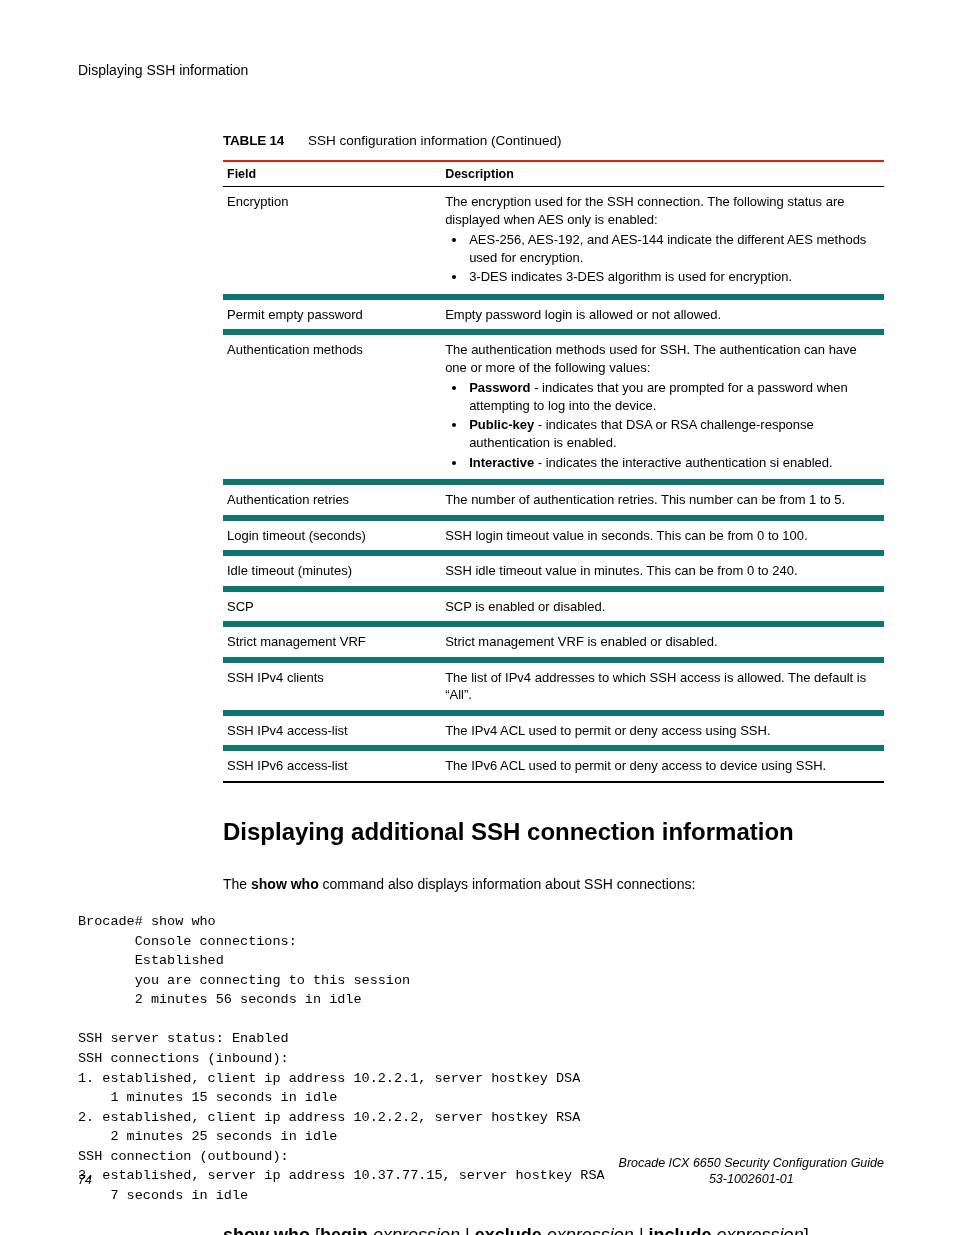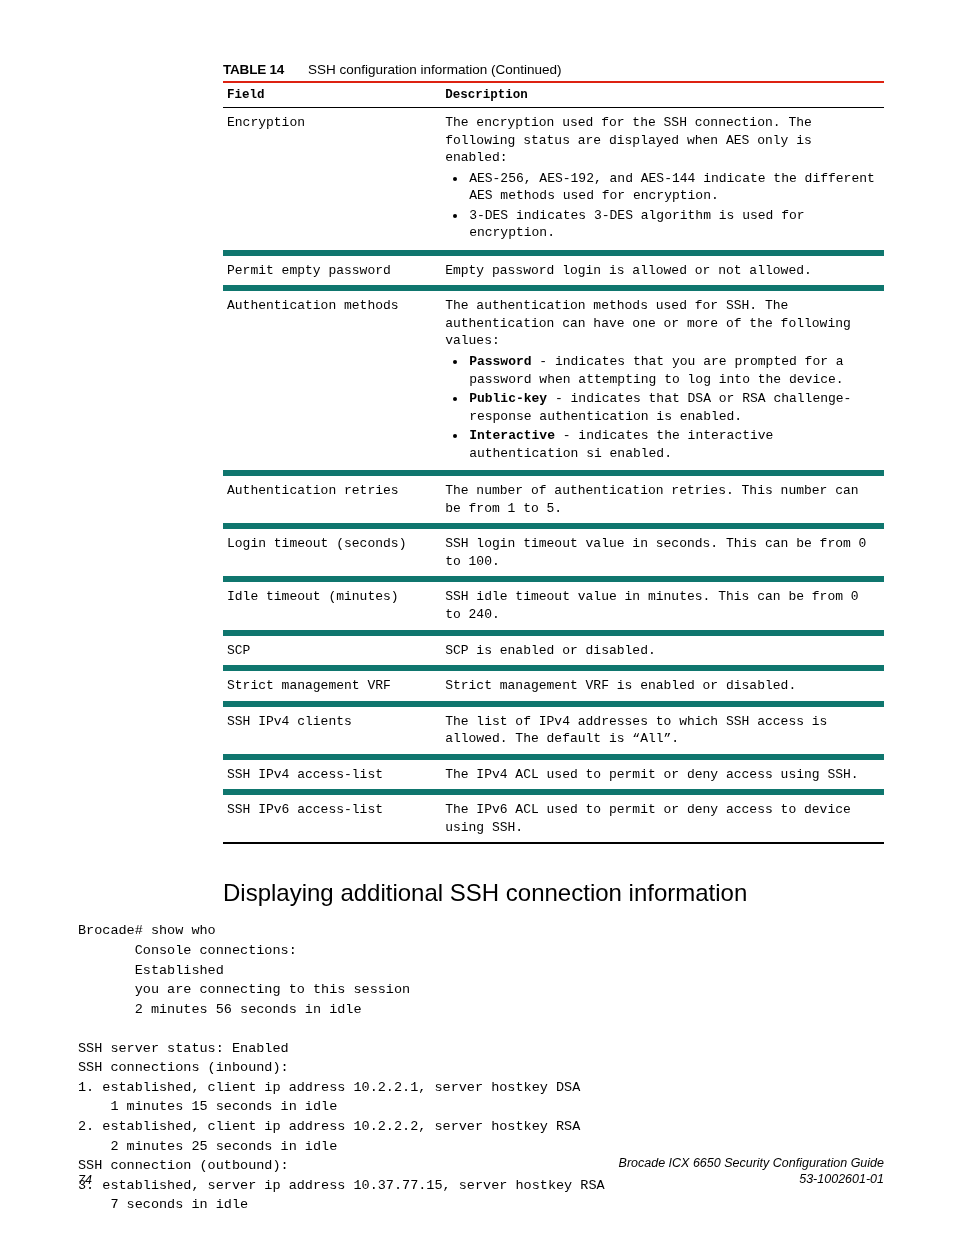--- a/index.html
+++ b/index.html
@@ -19,34 +19,33 @@
   }
   .running-head {
     font-size: 14px;
     margin-bottom: 55px;
   }
   .content {
     margin-left: 145px;
   }
   .table-caption {
     font-size: 13.5px;
-    margin-bottom: 4px;
+    margin-bottom: 12px;
   }
   .table-caption .tnum {
     font-weight: bold;
     letter-spacing: -0.2px;
   }
   .table-caption .tcap {
     margin-left: 20px;
   }
   table.cfg {
     width: 100%;
     border-collapse: collapse;
     font-size: 13px;
-    font-family: Liberation Mono, monospace;
   }
   table.cfg thead th {
     text-align: left;
     font-weight: bold;
     font-size: 12.5px;
     padding: 5px 4px 5px 4px;
     border-top: 2px solid #d21;
     border-bottom: 1.5px solid #000;
     vertical-align: top;
   }
@@ -67,22 +66,22 @@
     padding-left: 22px;
   }
   ul.blist li {
     margin-bottom: 2px;
     padding-left: 2px;
   }
   .bold { font-weight: bold; }
   h2 {
     font-family: Arial, Helvetica, sans-serif;
     font-size: 24px;
-    font-weight: normal;
-    margin: 35px 0 14px 0;
+    font-weight: bold;
+    margin: 35px 0 30px 0;
   }
   .bodytext {
     font-size: 14px;
     margin-bottom: 20px;
   }
   pre.terminal {
     font-family: "Courier New", monospace;
     font-size: 13.5px;
     line-height: 1.45;
     margin: 0 0 20px 0;
@@ -101,29 +100,30 @@
     display: flex;
     justify-content: space-between;
     align-items: flex-end;
     font-size: 12.5px;
     font-style: italic;
   }
   .footer .pg {
     font-style: italic;
   }
   .footer .doc {
-    text-align: right;
+    text-align: center;
     line-height: 1.3;
   }
 </style>
 </head>
 <body>
 
 <div class="page">
 
+  <div class="running-head">Displaying SSH information</div>
 
   <div class="content">
 
     <div class="table-caption">
       <span class="tnum">TABLE 14</span>
       <span class="tcap">SSH configuration information (Continued)</span>
     </div>
 
     <table class="cfg">
       <thead>
@@ -188,20 +188,23 @@
         </tr>
         <tr>
           <td>SSH IPv6 access-list</td>
           <td>The IPv6 ACL used to permit or deny access to device using SSH.</td>
         </tr>
       </tbody>
     </table>
 
     <h2>Displaying additional SSH connection information</h2>
 
+    <div class="bodytext">
+      <span>The </span><span class="bold">show who</span><span> command also displays information about SSH connections:</span>
+    </div>
   </div>
 
   <pre class="terminal">Brocade# show who
        Console connections:
        Established
        you are connecting to this session
        2 minutes 56 seconds in idle
 
 SSH server status: Enabled
 SSH connections (inbound):

